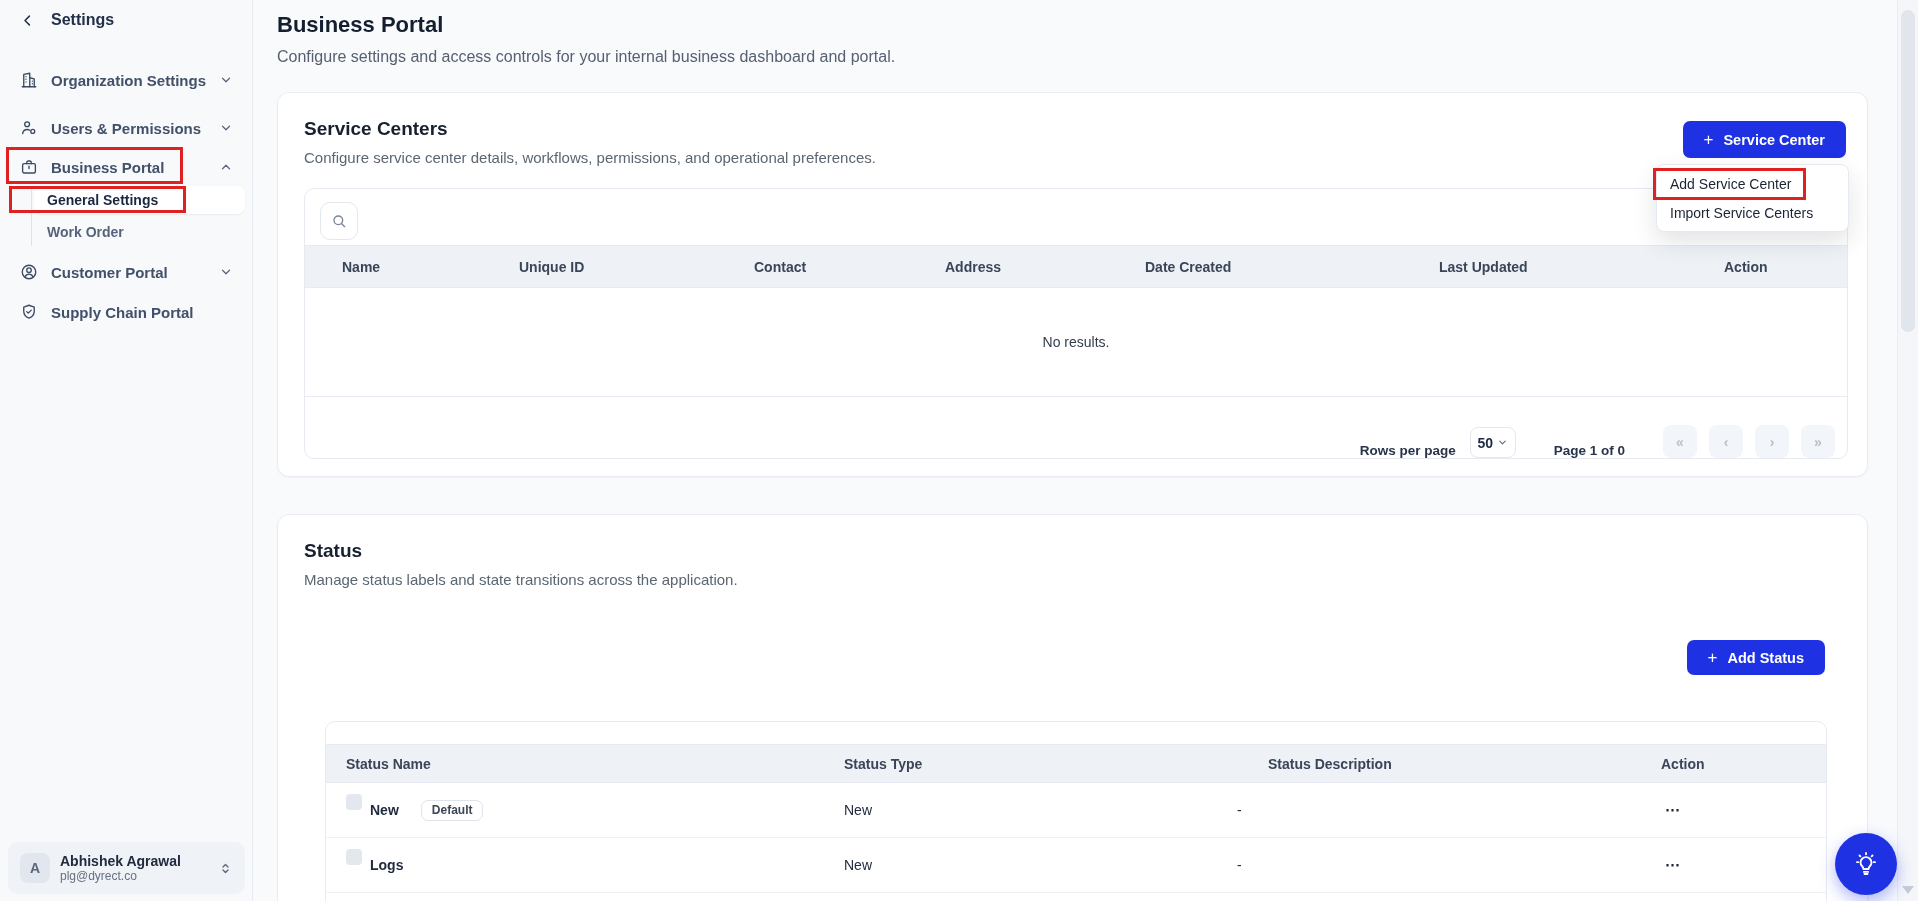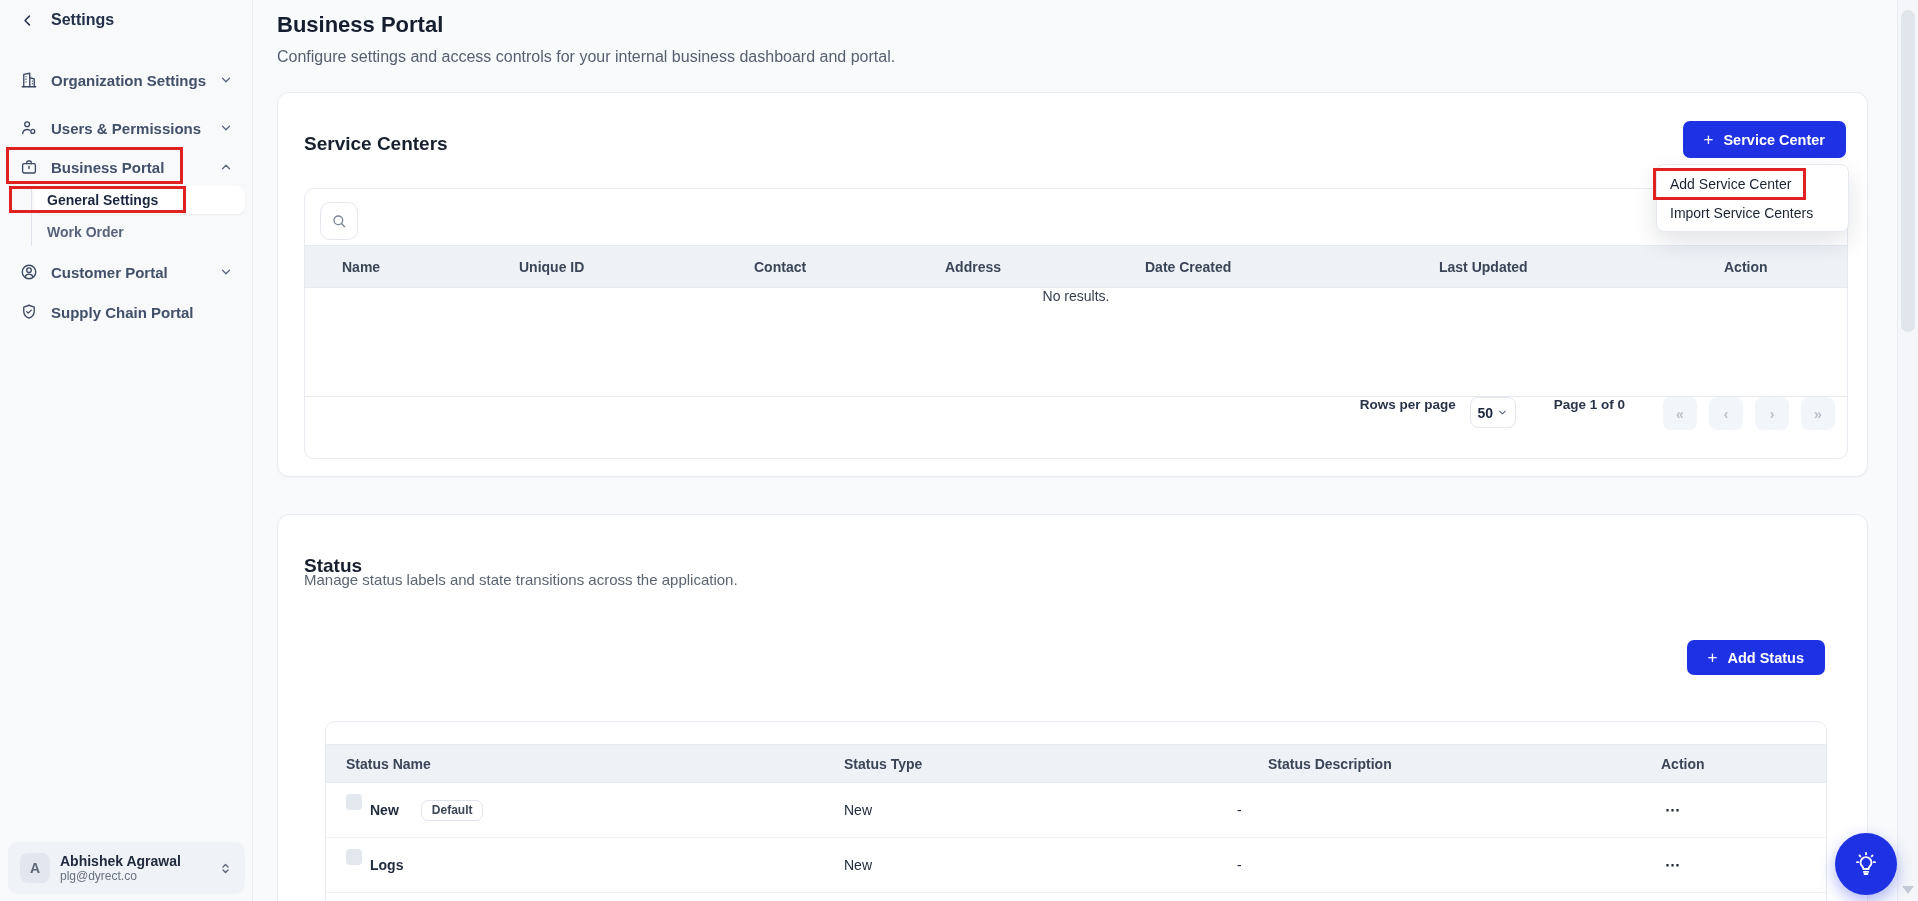--- a/index.html
+++ b/index.html
@@ -51,21 +51,21 @@
     background:#f8fafc; overflow:hidden; }
   .page-title { position:absolute; left:24px; top:12px; font-size:22px;
     font-weight:700; color:#141e2e; }
   .page-sub { position:absolute; left:24px; top:48px; font-size:16px; color:#566070; }
 
   .card { position:absolute; left:24px; width:1591px; background:#fff;
     border:1px solid #e9edf3; border-radius:12px;
     box-shadow:0 1px 2px rgba(16,24,40,.04); }
   .card1 { top:92px; height:385px; }
   .card2 { top:514px; height:440px; }
-  .card h2 { position:absolute; left:26px; top:40px; font-size:19px;
+  .card h2 { position:absolute; left:26px; top:25px; font-size:19px;
     font-weight:700; color:#16202e; }
   .card .sub { position:absolute; left:26px; top:56px; font-size:15px; color:#5b6673; }
 
   .btn-primary { position:absolute; height:37px; border:none; border-radius:7px;
     color:#fff; font-family:inherit; font-size:14.5px; font-weight:700;
     display:flex; align-items:center; gap:10px; padding:0 21px; cursor:pointer; }
   .btn-primary .plus { font-size:17px; font-weight:400; line-height:1; }
   .btn-sc { right:21px; top:28px; }
   .btn-as { right:42px; top:125px; height:35px; }
 
@@ -83,24 +83,24 @@
   .tbl1-search { height:56px; position:relative; }
   .search-box { position:absolute; left:15px; top:13px; width:38px; height:38px;
     border:1px solid #e3e7ee; border-radius:10px; background:#fff; display:flex;
     align-items:center; justify-content:center; color:#7a8494; cursor:pointer; }
   .thead { position:relative; height:43px; background:#eef2f7;
     border-top:1px solid #e7ebf1; border-bottom:1px solid #e7ebf1; }
   .th { position:absolute; top:0; height:100%; display:flex; align-items:center;
     font-size:14px; font-weight:700; color:#3a4557; }
   .tbl1 .c0{left:37px} .tbl1 .c1{left:214px} .tbl1 .c2{left:449px}
   .tbl1 .c3{left:640px} .tbl1 .c4{left:840px} .tbl1 .c5{left:1134px} .tbl1 .c6{left:1419px}
-  .tbl1-body { flex:1; display:flex; align-items:flex-start; justify-content:center;
+  .tbl1-body { flex:1; display:flex; align-items:center; justify-content:center;
     font-size:14px; color:#333c4c; }
   .tbl1-foot { height:62px; border-top:1px solid #e7ebf1; display:flex;
-    align-items:flex-start; justify-content:flex-end; padding:0 12px; gap:12px; }
+    align-items:flex-end; justify-content:flex-end; padding:0 12px; gap:12px; }
   .rpp-label { font-size:13.5px; font-weight:600; color:#28344a; margin-right:2px; }
   .rpp-select { width:46px; height:31px; border:1px solid #e3e7ee; border-radius:8px;
     background:#fff; display:flex; align-items:center; justify-content:center;
     gap:4px; font-size:14px; font-weight:600; color:#1c2840; cursor:pointer; }
   .rpp-select .chev { color:#5a6780; }
   .page-info { font-size:13.5px; font-weight:600; color:#28344a; margin:0 26px 0 26px; }
   .pg-btn { width:34px; height:33px; border:none; border-radius:8px; background:#f2f5f9;
     color:#b9c1cd; font-size:14px; font-weight:700; font-family:inherit;
     display:flex; align-items:center; justify-content:center; cursor:default; }
 
@@ -259,20 +259,21 @@
     </span>
   </div>
 </div>
 
 <div class="main">
   <div class="page-title">Business Portal</div>
   <div class="page-sub">Configure settings and access controls for your internal business dashboard and portal.</div>
 
   <div class="card card1">
     <h2>Service Centers</h2>
+    <div class="sub">Configure service center details, workflows, permissions, and operational preferences.</div>
 
     <button class="btn-primary btn-sc" style="background: rgb(30, 50, 228);">
       <span class="plus">+</span>
       <span>Service Center</span>
     </button>
 
     <div class="menu">
       <div class="menu-item">Add Service Center</div>
       <div class="menu-item">Import Service Centers</div>
     </div>

